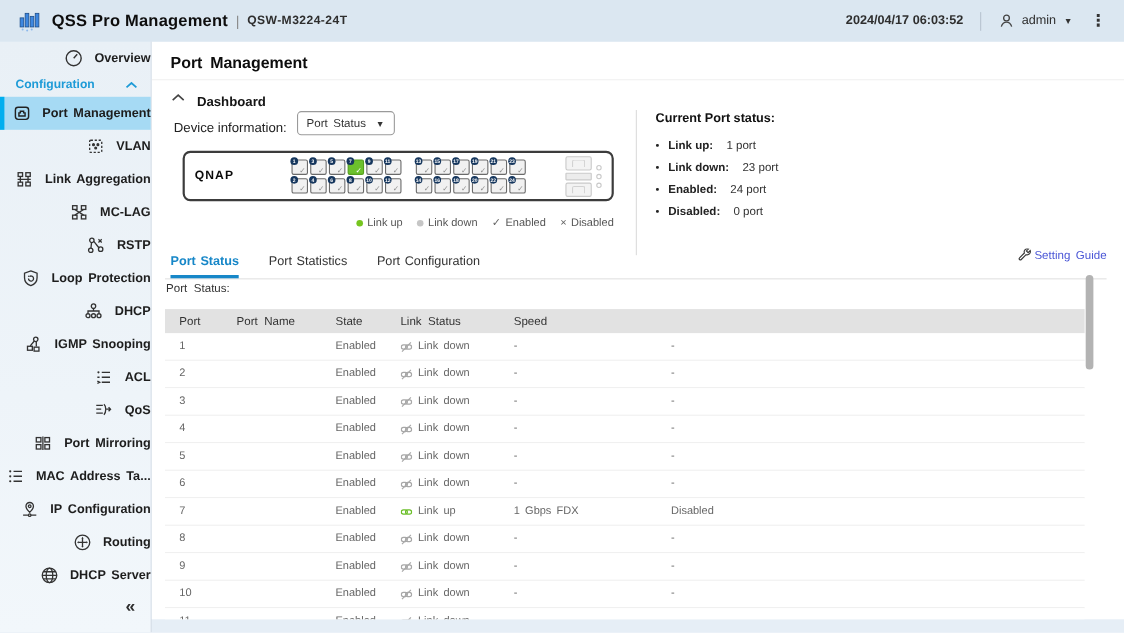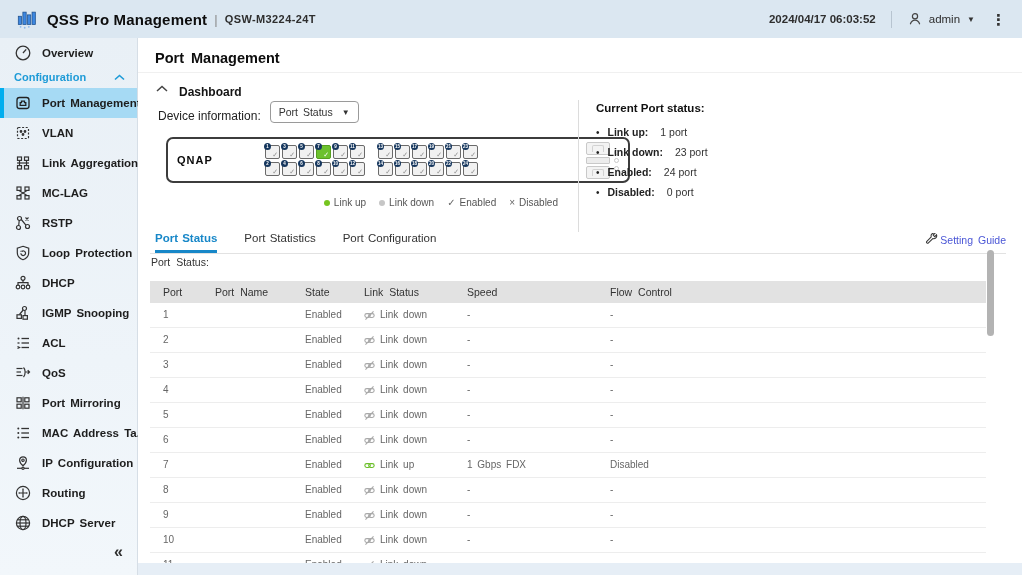--- a/index.html
+++ b/index.html
@@ -13,21 +13,21 @@
   .model{font-size:11px;font-weight:bold;color:#2e2e2e;letter-spacing:.4px;}
   .top-right{margin-left:auto;display:flex;align-items:center;}
   .datetime{font-size:11.5px;font-weight:bold;color:#2e2e2e;}
   .vdiv{width:1px;height:17px;background:#b7c4d0;margin:0 15px;}
   .user-name{font-size:11.5px;color:#2e2e2e;margin-left:6px;}
   .caret{font-size:8px;color:#333;margin-left:7px;}
   .kebab{font-size:15px;font-weight:bold;color:#333;margin-left:16px;line-height:1;}
 
   
   #sidebar{position:absolute;left:0;top:38px;width:138px;height:537px;background:linear-gradient(180deg,#e9f0f6 0%,#eef4f9 60%,#f2f7fb 100%);border-right:1px solid #d6dee6;box-sizing:border-box;}
-  .side-item{display:flex;align-items:center;height:30px;padding-left:14px;gap:10px;cursor:pointer;}
+  .side-item{display:flex;align-items:center;height:30px;padding-left:14px;gap:10px;cursor:pointer;justify-content:flex-end;}
   .side-item .lbl{font-size:11.5px;font-weight:bold;color:#1d1d1d;word-spacing:2px;white-space:nowrap;}
   .side-item.overview{height:26px;margin-top:2px;}
   .side-section{display:flex;align-items:center;height:22px;padding:0 12px 0 14px;}
   .side-section .sec-lbl{font-size:11px;font-weight:bold;color:#1e9bd7;}
   .side-section .chev{margin-left:auto;color:#1e9bd7;}
   .side-item.selected{background:#a6daf4;border-left:4px solid #00aeef;padding-left:10px;}
   .icon18{width:18px;height:18px;flex:0 0 18px;}
   #collapse{position:absolute;right:14px;bottom:14px;font-size:16px;font-weight:bold;color:#2e2e2e;cursor:pointer;}
 
   
@@ -36,21 +36,21 @@
   #title-sep{position:absolute;left:0;right:0;top:34px;border-top:1px solid #f0f0f0;}
   #dash-head{position:absolute;left:18px;top:47px;display:flex;align-items:flex-start;gap:11px;}
   #dash-head .dh-lbl{font-size:12px;font-weight:bold;color:#141414;}
   #devinfo{position:absolute;left:20px;top:63px;display:flex;align-items:flex-end;gap:9px;}
   #devinfo .di-lbl{font-size:12px;color:#222;}
   .selectbox{display:flex;align-items:center;gap:9px;border:1px solid #9a9a9a;border-radius:4px;background:#fff;padding:2px 8px;height:16px;cursor:pointer;}
   .selectbox .sel-val{font-size:10.5px;color:#333;word-spacing:2px;}
   .selectbox .caret{margin-left:0;}
 
   
-  #device{position:absolute;left:28px;top:99px;width:464px;height:46px;border:2px solid #3c3c3c;border-radius:7px;display:flex;align-items:center;padding:0 9px;box-sizing:border-box;background:#fff;}
+  #device{position:absolute;left:28px;top:99px;width:392px;height:46px;border:2px solid #3c3c3c;border-radius:7px;display:flex;align-items:center;padding:0 9px;box-sizing:border-box;background:#fff;}
   .brand{font-size:11px;font-weight:bold;color:#0a0a0a;letter-spacing:1px;width:88px;}
   #pgroups{display:flex;gap:13px;}
   .pgroup{display:flex;flex-direction:column;gap:3px;}
   .prow{display:flex;gap:2px;}
   .port-cell{position:relative;width:15px;height:14px;background:#f1f1f1;border:1px solid #6a6a6a;border-radius:2px;box-sizing:border-box;cursor:pointer;}
   .port-cell .badge{position:absolute;left:-2px;top:-3px;width:7px;height:7px;border-radius:50%;background:#16375e;color:#fff;font-size:4.5px;line-height:7px;text-align:center;font-weight:bold;}
   .port-cell .check{position:absolute;right:1px;bottom:-1px;font-size:7px;color:#8f8f8f;}
   .port-cell.up{background:#6cc12d;border-color:#559e1e;}
   .port-cell.up .check{color:#fff;}
   #sfp{margin-left:auto;display:flex;align-items:center;gap:4px;}
@@ -74,21 +74,21 @@
   .sp-title{font-size:11.5px;font-weight:bold;color:#111;margin:2px 0 12px 0;}
   .sp-item{display:flex;align-items:baseline;font-size:10.5px;color:#333;margin-bottom:8px;}
   .sp-item .bull{font-size:10px;margin-right:8px;color:#222;}
   .sp-item .sl{font-weight:bold;color:#222;}
   .sp-item .sv{margin-left:12px;color:#333;}
 
   
   #tabbar{position:absolute;left:12px;right:16px;top:188px;height:27px;border-bottom:1px solid #e2e2e2;display:flex;align-items:stretch;gap:27px;padding-left:5px;}
   .tab{display:flex;align-items:center;font-size:11.5px;color:#333;border-bottom:3px solid transparent;box-sizing:border-box;cursor:pointer;word-spacing:1px;}
   .tab.active{color:#1787c8;font-weight:bold;border-bottom-color:#1787c8;}
-  #setting-guide{margin-left:auto;display:flex;align-items:center;gap:2px;color:#4a56d6;font-size:10.5px;cursor:pointer;word-spacing:2px;}
+  #setting-guide{margin-left:auto;display:flex;gap:2px;color:#4a56d6;font-size:10.5px;cursor:pointer;word-spacing:2px;}
 
   
   #caption{position:absolute;left:13px;top:218px;font-size:10.5px;color:#333;word-spacing:3px;}
   #ptable{position:absolute;left:12px;top:243px;width:836px;}
   .thead,.trow{display:grid;grid-template-columns:52px 90px 59px 103px 143px 1fr;padding-left:13px;}
   .thead{background:#e2e2e2;height:22px;line-height:22px;font-size:10.5px;color:#333;word-spacing:3px;}
   .trow{height:24px;line-height:24px;font-size:10px;color:#666;border-bottom:1px solid #ededed;background:#fff;word-spacing:2px;}
   .c{overflow:hidden;white-space:nowrap;}
   .c-link{display:flex;align-items:center;gap:5px;}
   .link-icon{display:flex;}
@@ -540,21 +540,20 @@
 
     <div id="caption">Port Status:</div>
 
     <div id="ptable">
       <div class="thead">
         <div class="c">Port</div>
         <div class="c">Port Name</div>
         <div class="c">State</div>
         <div class="c">Link Status</div>
         <div class="c">Speed</div>
-        <div class="c">Flow Control</div>
       </div>
       <div id="tbody">
           <div class="trow down">
     <div class="c c-port">1</div>
     <div class="c c-name"></div>
     <div class="c c-state">Enabled</div>
     <div class="c c-link">
       <span class="link-icon">
         <svg width="11" height="11" viewBox="0 0 12 12" fill="none" stroke="currentColor" stroke-width="1.2">
                   <rect x="0.9" y="3.9" width="6" height="4.2" rx="2.1"></rect>

